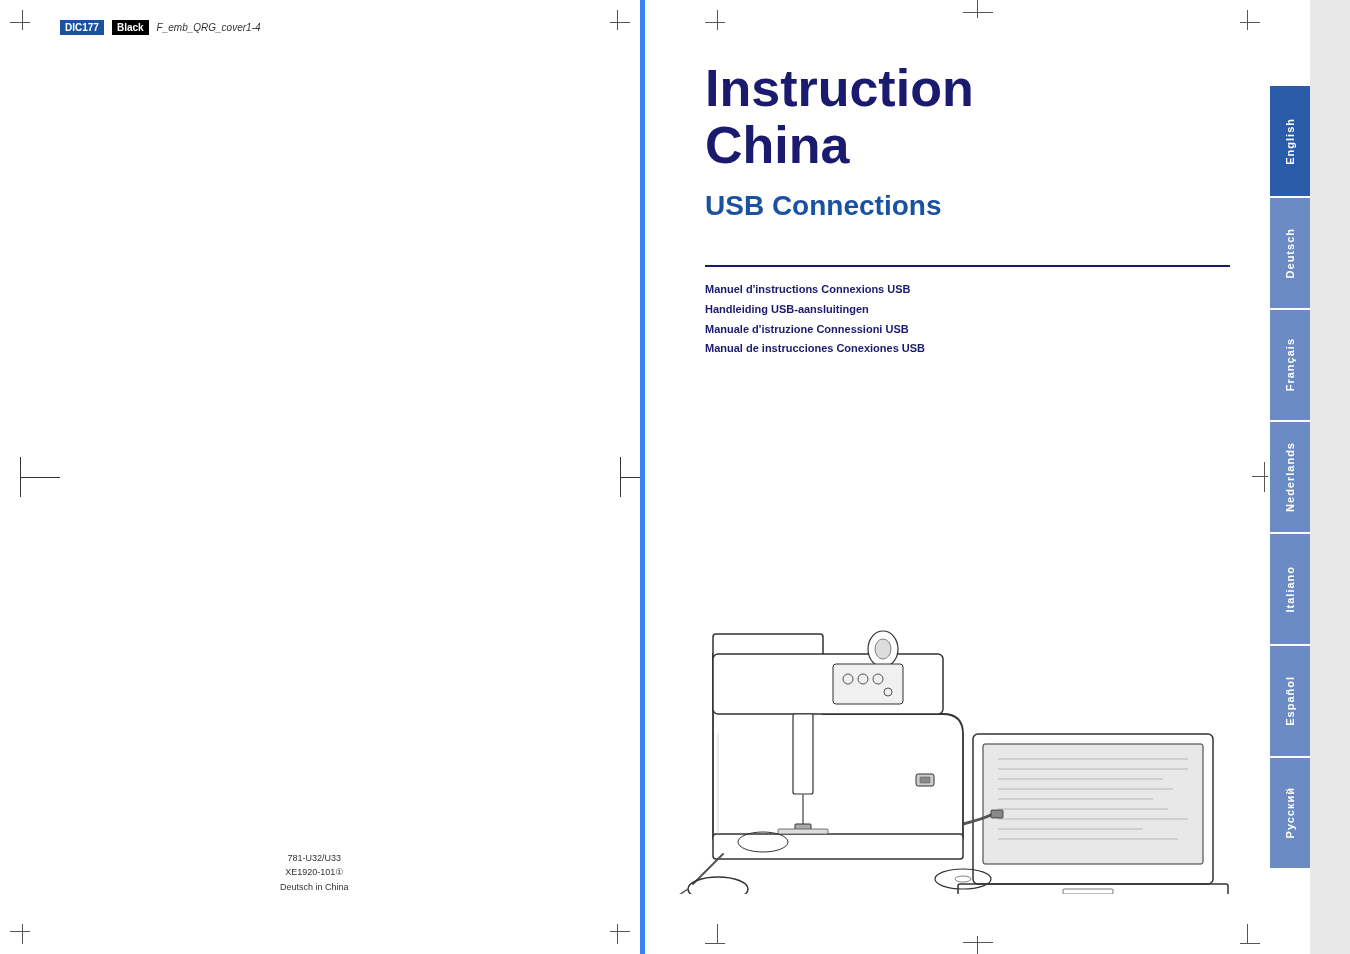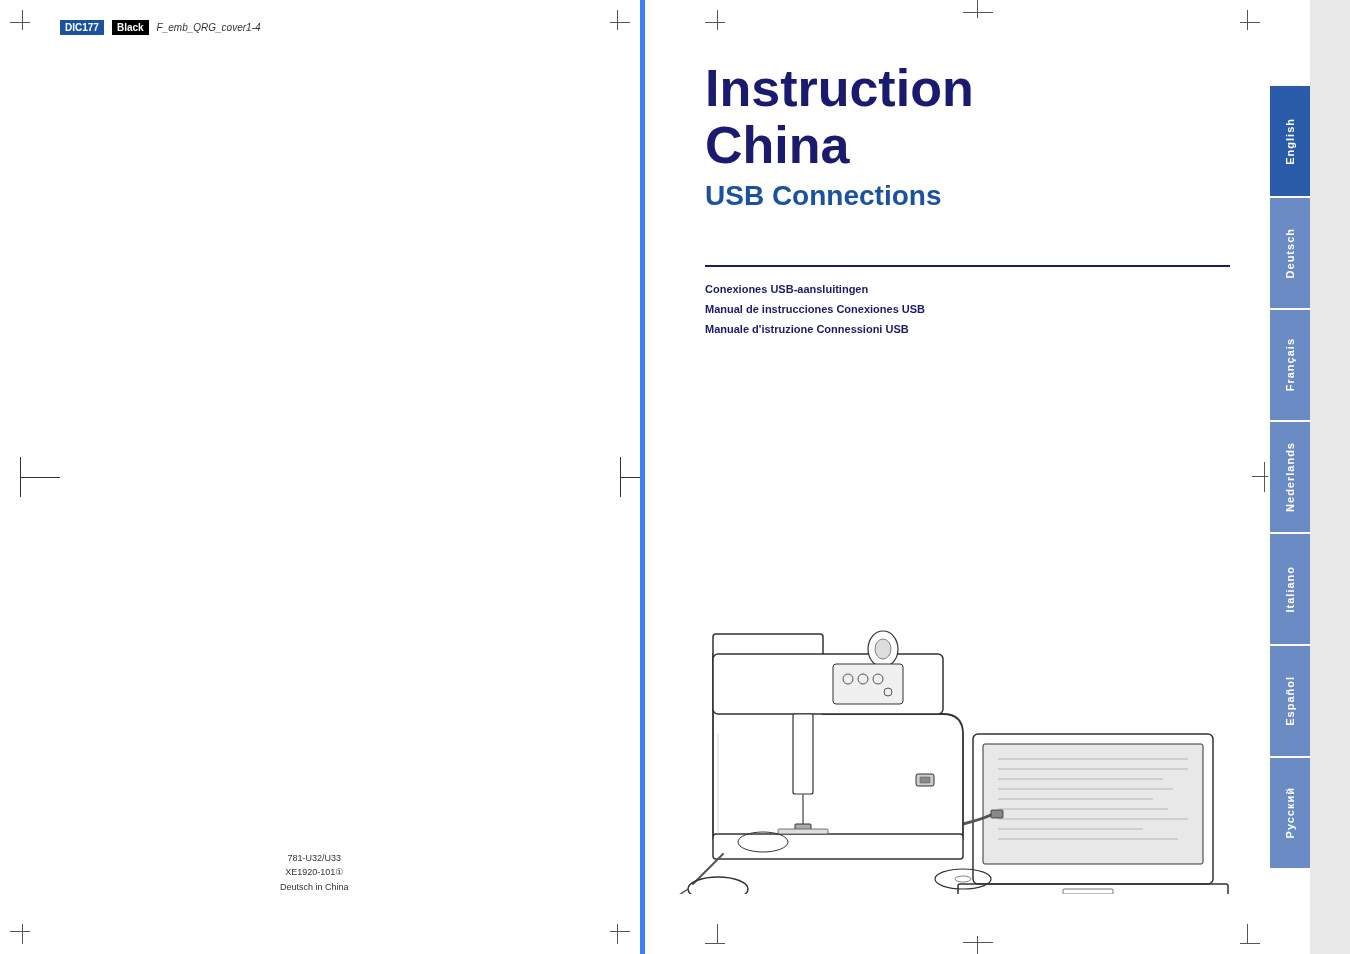--- a/index.html
+++ b/index.html
@@ -122,21 +122,21 @@
       font-weight: 900;
       color: #1a1a6e;
       line-height: 1.1;
       font-family: 'Arial Black', Arial, sans-serif;
     }
 
     .title-sub {
       font-size: 28px;
       font-weight: 900;
       color: #1a52a0;
-      margin-top: 6px;
+      margin-top: 16px;
       font-family: 'Arial Black', Arial, sans-serif;
     }
 
     
     .subtitle-area {
       position: absolute;
       top: 280px;
       left: 60px;
       right: 80px;
     }
@@ -319,23 +319,24 @@
       <div class="title-main">
         <span>Instruction</span><br>
         <span>China</span>
       </div>
       <div class="title-sub">USB Connections</div>
     </div>
 
     <div style="position:absolute;top:265px;left:60px;right:80px;height:2px;background:#1a1a6e;"></div>
 
     <div class="subtitle-area">
-      <div class="subtitle-line">Conexiones USB-aansluitingen</div>
+      <div class="subtitle-line">Manuel d'instructions Connexions USB</div>
+      <div class="subtitle-line">Handleiding USB-aansluitingen</div>
+      <div class="subtitle-line">Manuale d'istruzione Connessioni USB</div>
       <div class="subtitle-line">Manual de instrucciones Conexiones USB</div>
-      <div class="subtitle-line">Manuale d'istruzione Connessioni USB</div>
     </div>
 
     <div class="illustration-area">
       <svg class="sewing-svg" viewBox="0 0 580 360" xmlns="http://www.w3.org/2000/svg">
 
         <rect x="310" y="200" width="240" height="150" rx="5" fill="none" stroke="#333" stroke-width="1.5"></rect>
         <rect x="320" y="210" width="220" height="120" rx="2" fill="#e8e8e8" stroke="#333" stroke-width="1"></rect>
 
         <line x1="335" y1="225" x2="525" y2="225" stroke="#aaa" stroke-width="0.8"></line>
         <line x1="335" y1="235" x2="525" y2="235" stroke="#aaa" stroke-width="0.8"></line>

